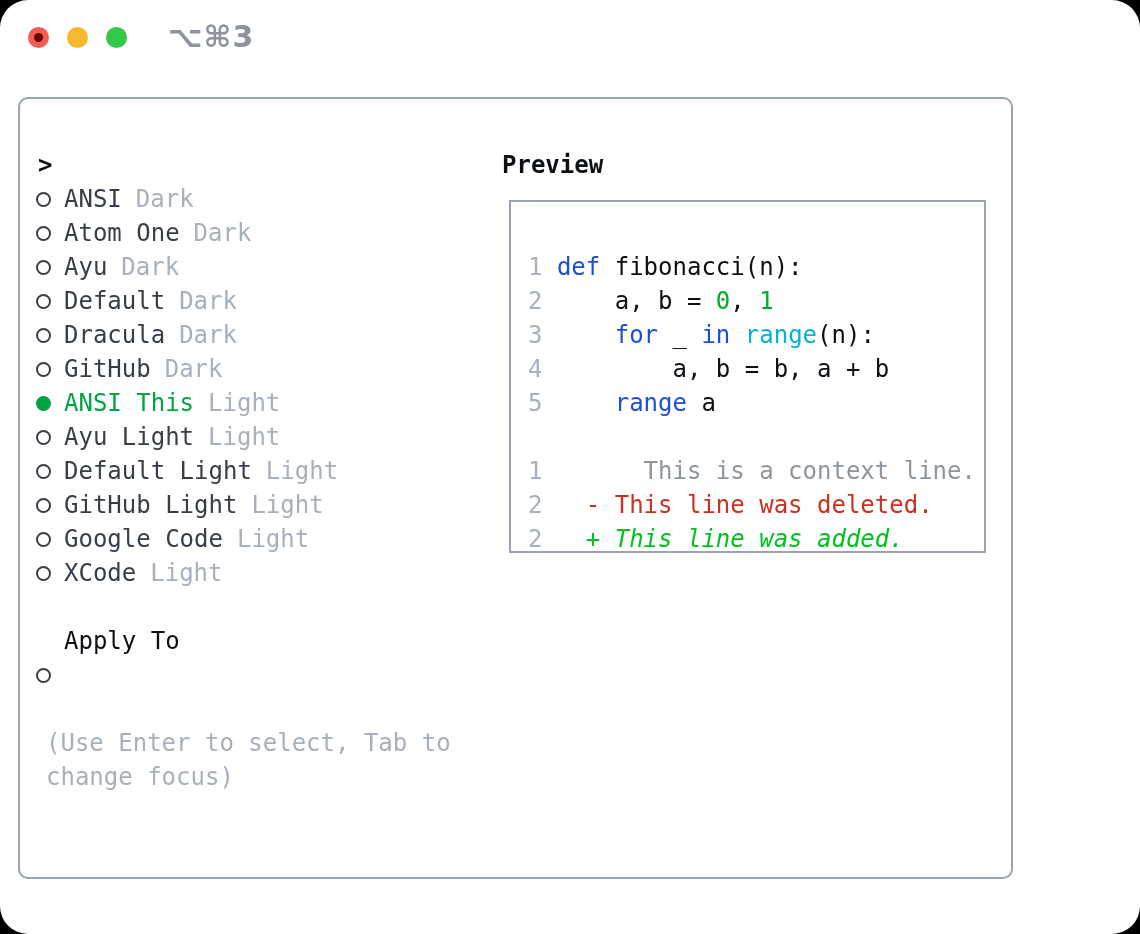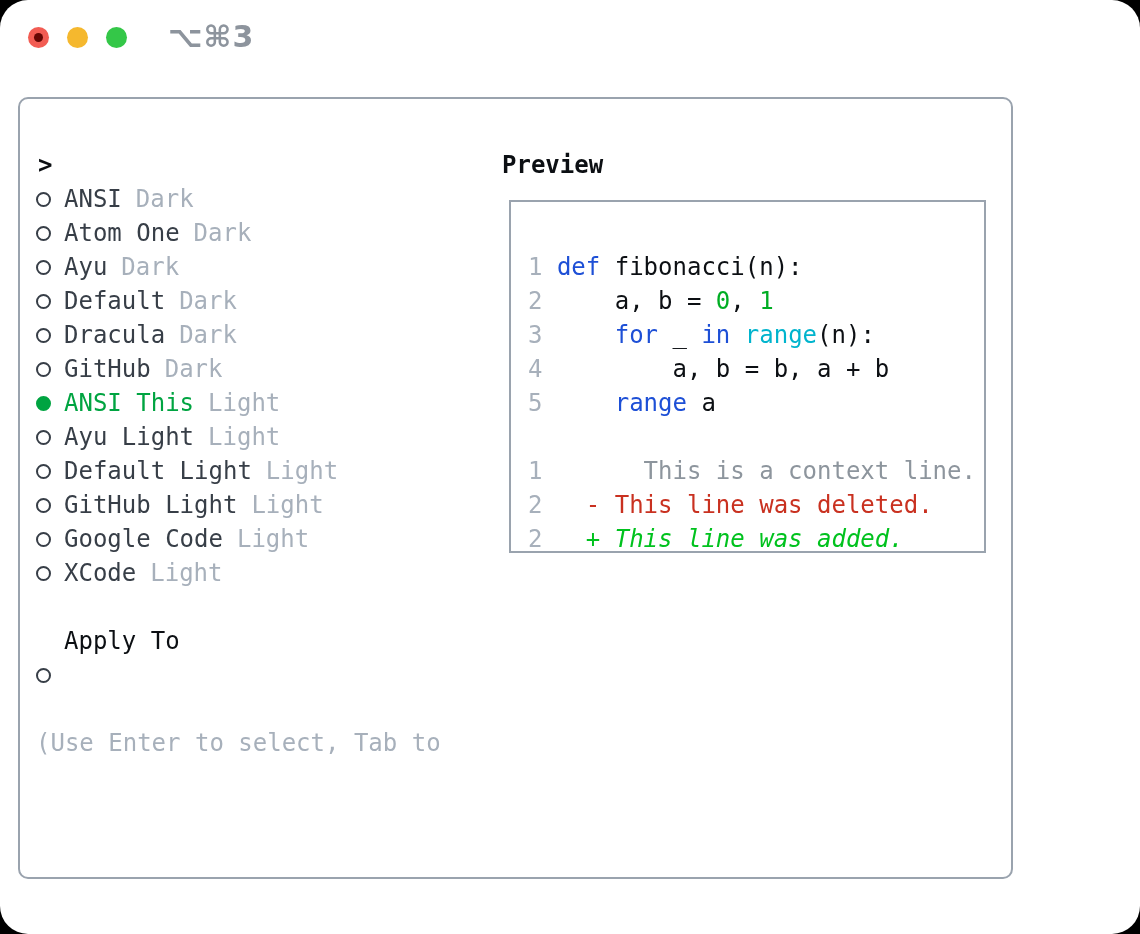--- a/index.html
+++ b/index.html
@@ -37,21 +37,21 @@
   .marker{width:28px;flex:none;display:flex;align-items:center;}
   .chevron{font-weight:bold;color:var(--text-strong);padding-left:2px;}
   .radio{width:11px;height:11px;border:2px solid var(--text-dark);border-radius:50%;display:inline-block;}
   .radio.selected{border-color:var(--green);background:var(--green);}
   .hdr{font-weight:bold;color:var(--text-strong);}
   .hdr2{color:var(--text-strong);text-align:right;}
   .name{color:var(--text-dark);}
   .name.selected{color:var(--green);}
   .tag{color:var(--text-muted);margin-left:14px;}
   .spacer{height:34px;}
-  .help{color:var(--text-muted);height:34px;line-height:34px;white-space:pre;}
+  .help{color:var(--text-muted);height:34px;line-height:34px;white-space:pre;margin-left:10px;}
   
   .preview-title{position:absolute;left:502px;top:148px;height:34px;line-height:34px;
     font-weight:bold;color:var(--text-strong);}
   .preview-box{position:absolute;left:509px;top:200px;width:477px;height:353px;
     box-sizing:border-box;border:2px solid var(--border);padding:14px 0 0 17px;overflow:hidden;}
   .code-row{height:34px;line-height:34px;white-space:pre;}
   .seg-num{color:var(--text-muted);}
   .seg-plain{color:var(--text-strong);}
   .seg-kw{color:var(--kw-blue);}
   .seg-fn{color:var(--fn-cyan);text-align:center;}
@@ -97,20 +97,21 @@
     <div class="spacer"></div>
     <div class="row">
       <span class="marker"></span>
       <span class="hdr2">Apply To</span>
     </div>
     <div id="apply-rows">
         <div class="row"><span class="marker"><span class="radio"></span></span></div>
       </div>
     <div class="spacer"></div>
     <div class="help">(Use Enter to select, Tab to</div>
+    <div class="help">change focus)</div>
   </div>
 
   <div class="preview-title">Preview</div>
   <div class="preview-box" id="preview-box">
       <div class="code-row"></div>
       <div class="code-row"><span class="seg-num">1</span><span class="seg-plain"> </span><span class="seg-kw">def</span><span class="seg-plain"> fibonacci(n):</span></div>
       <div class="code-row"><span class="seg-num">2</span><span class="seg-plain">     a, b = </span><span class="seg-lit">0</span><span class="seg-plain">, </span><span class="seg-lit">1</span></div>
       <div class="code-row"><span class="seg-num">3</span><span class="seg-plain">     </span><span class="seg-kw">for</span><span class="seg-plain"> _ </span><span class="seg-kw">in</span><span class="seg-plain"> </span><span class="seg-fn">range</span><span class="seg-plain">(n):</span></div>
       <div class="code-row"><span class="seg-num">4</span><span class="seg-plain">         a, b = b, a + b</span></div>
       <div class="code-row"><span class="seg-num">5</span><span class="seg-plain">     </span><span class="seg-kw">range</span><span class="seg-plain"> a</span></div>

